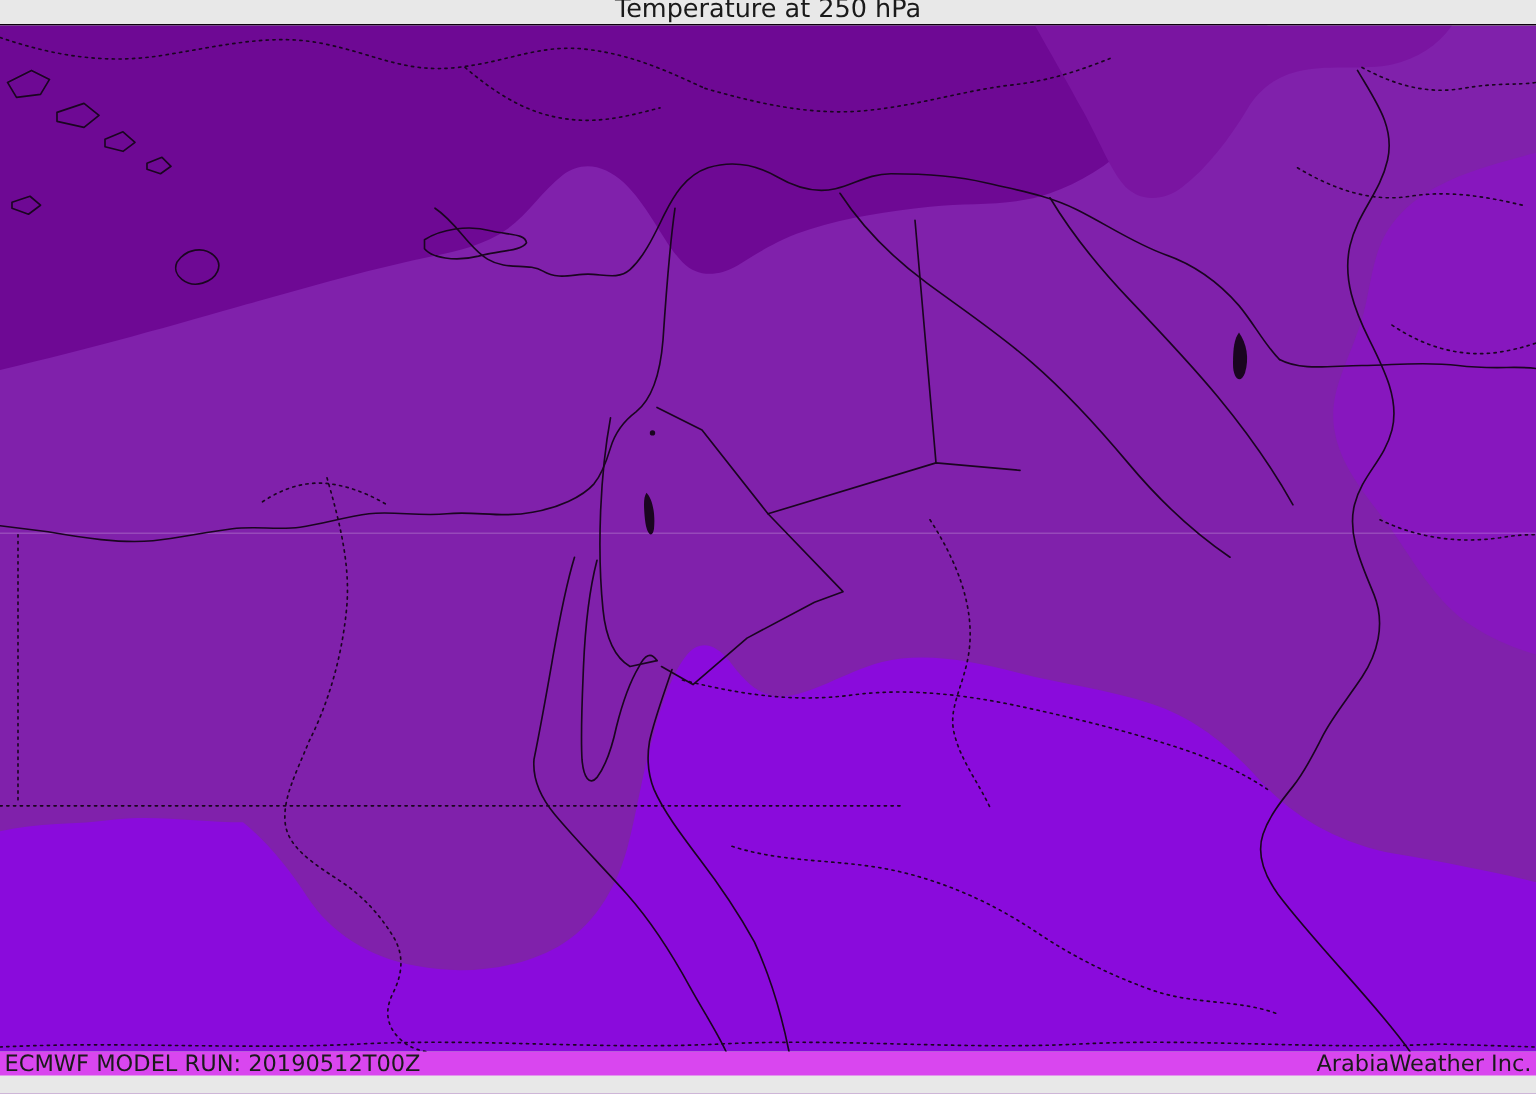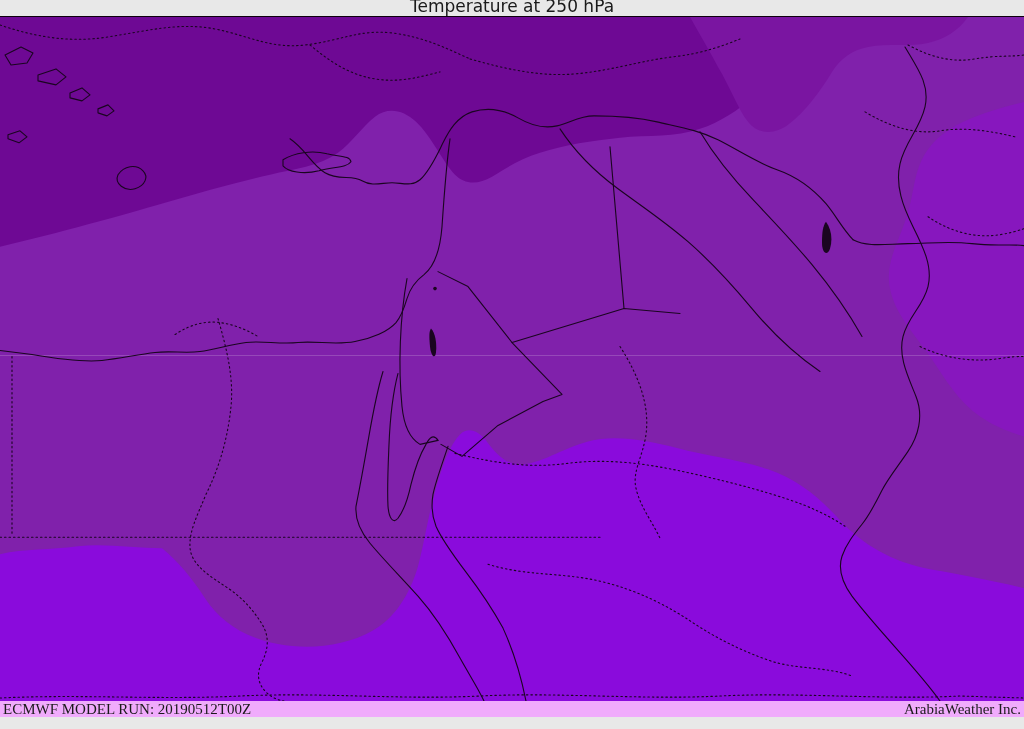--- a/index.html
+++ b/index.html
@@ -70,16 +70,16 @@
       <path d="M488,548 C525,560 562,556 600,565 C638,574 668,590 692,606 C716,622 740,634 768,644 C796,654 826,650 852,660"></path>
       <path d="M12,340 L12,520"></path>
       <path d="M0,521 L600,521"></path>
       <path d="M218,302 C226,330 234,360 231,390 C228,420 220,450 206,478 C197,500 189,515 190,531 C191,549 210,560 228,572 C243,582 254,595 262,608 C270,621 268,634 262,646 C256,658 258,668 266,676 C272,682 278,684 284,685"></path>
       <path d="M175,318 C190,308 205,304 220,306 C235,308 248,314 258,320"></path>
       <path d="M0,682 C80,678 160,684 240,680 C320,676 400,684 480,680 C560,676 640,684 720,680 C800,676 880,684 960,680 L1024,682"></path>
     </g>
   </svg>
 </div>
 
-<div class="bar footerbar" style="background-color: #f0abfc; font-family: Liberation Serif, serif;">
+<div class="bar footerbar" style="background-color: #d946ef;">
   <span class="t">ECMWF MODEL RUN: 20190512T00Z</span>
   <span class="t">ArabiaWeather Inc.</span>
 </div>
 
 </body></html>

